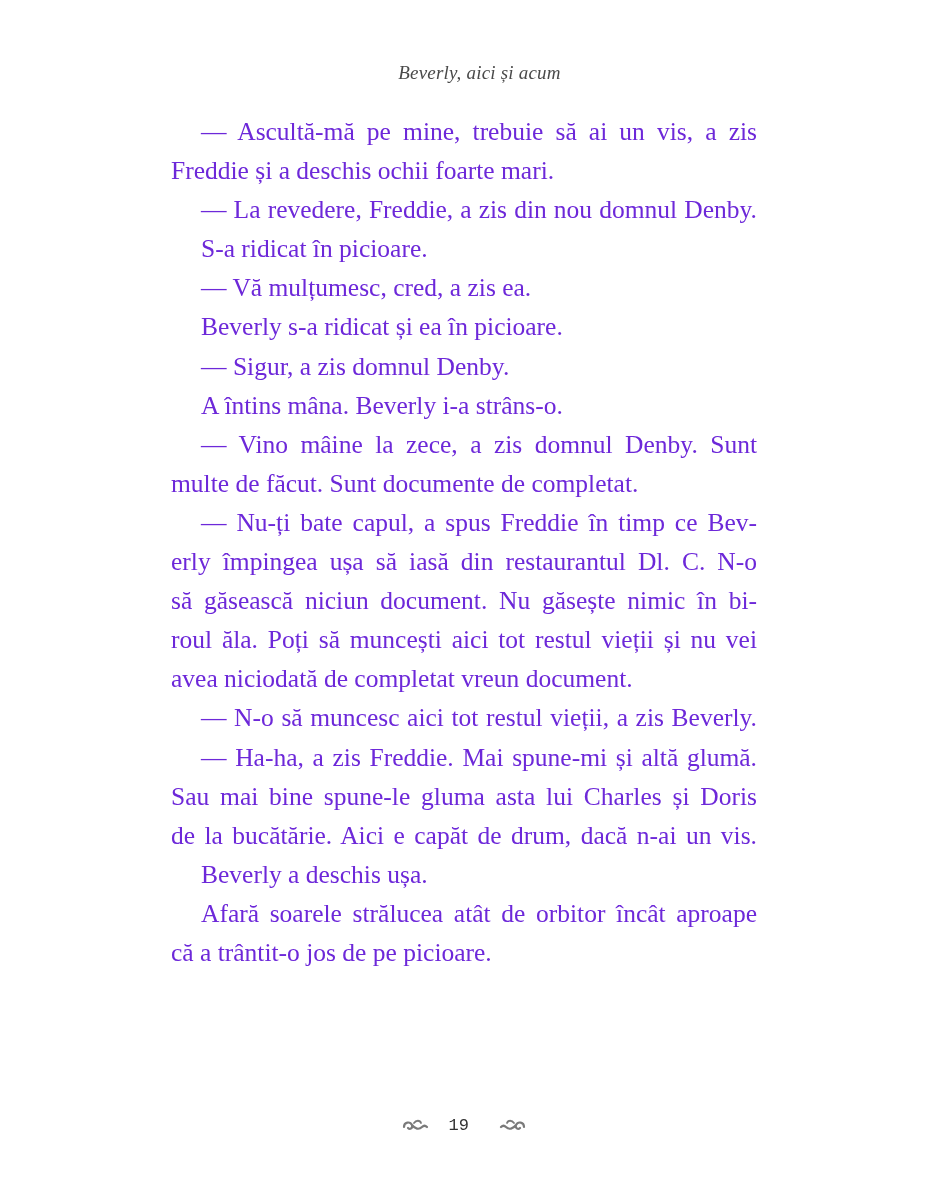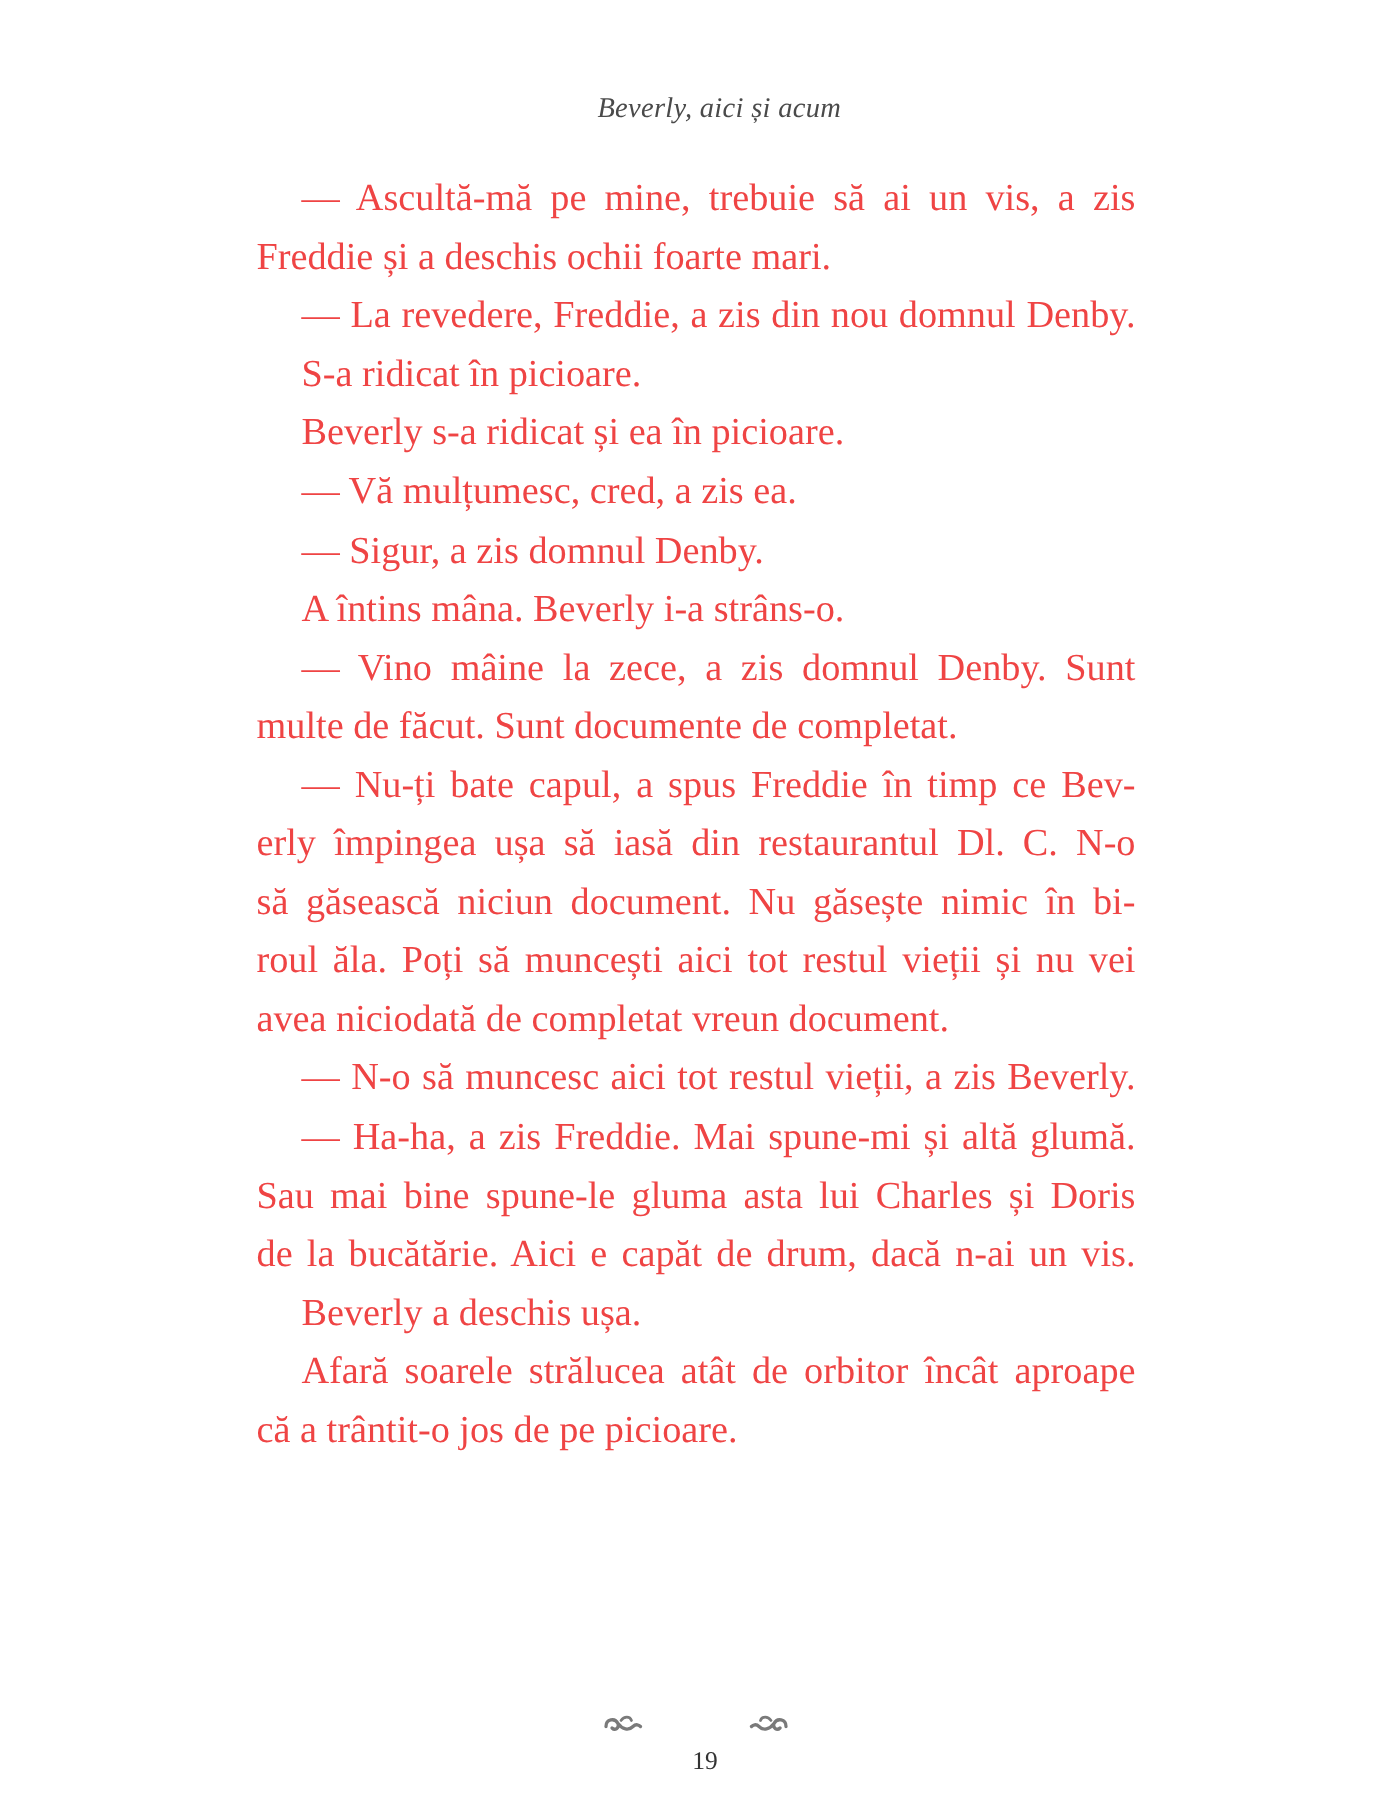--- a/index.html
+++ b/index.html
@@ -32,21 +32,21 @@
       top: 112px;
       left: 171px;
       width: 586px;
     }
     .line {
       height: 39.1px;
       line-height: 39.1px;
       font-family: "Liberation Serif", serif;
       font-size: 25.5px;
       white-space: nowrap;
-      color: #ef4444;
+      color: #6d28d9;
     }
     .line.justify {
       text-align: justify;
       text-align-last: justify;
     }
     .line.indent {
       padding-left: 30px;
     }
     .footer {
       position: absolute;
@@ -57,41 +57,40 @@
       justify-content: center;
       align-items: center;
       gap: 20px;
     }
     .ornament {
       width: 28px;
       height: 18px;
       display: inline-block;
     }
     .page-number {
-      font-family: Liberation Serif, serif;
+      font-family: Liberation Mono, monospace;
       font-size: 17px;
       color: #333;
       min-width: 30px;
-      text-align: right;
-      margin-top: 48px;
+      text-align: left;
     }
   </style>
 </head>
 <body>
 
 <div>
   <div class="running-header">Beverly, aici și acum</div>
 
   <div class="text-block" id="text-block">
       <div class="line indent justify" style="white-space: nowrap; text-align: left;"><span style="word-spacing: 0px;">— Ascultă-mă pe mine, trebuie să ai un vis, a zis</span></div>
       <div class="line">Freddie și a deschis ochii foarte mari.</div>
       <div class="line indent justify" style="white-space: nowrap; text-align: left;"><span style="word-spacing: 0px;">— La revedere, Freddie, a zis din nou domnul Denby.</span></div>
       <div class="line indent">S-a ridicat în picioare.</div>
+      <div class="line indent">— Vă mulțumesc, cred, a zis ea.</div>
       <div class="line indent">Beverly s-a ridicat și ea în picioare.</div>
-      <div class="line indent">— Vă mulțumesc, cred, a zis ea.</div>
       <div class="line indent">— Sigur, a zis domnul Denby.</div>
       <div class="line indent">A întins mâna. Beverly i-a strâns-o.</div>
       <div class="line indent justify" style="white-space: nowrap; text-align: right;"><span style="word-spacing: 0px;">— Vino mâine la zece, a zis domnul Denby. Sunt</span></div>
       <div class="line">multe de făcut. Sunt documente de completat.</div>
       <div class="line indent justify" style="white-space: nowrap; text-align: center;"><span style="word-spacing: 0px;">— Nu-ți bate capul, a spus Freddie în timp ce Bev-</span></div>
       <div class="line justify" style="white-space: nowrap; text-align: left;"><span style="word-spacing: 0px;">erly împingea ușa să iasă din restaurantul Dl. C. N-o</span></div>
       <div class="line justify" style="white-space: nowrap; text-align: left;"><span style="word-spacing: 0px;">să găsească niciun document. Nu găsește nimic în bi-</span></div>
       <div class="line justify" style="white-space: nowrap; text-align: left;"><span style="word-spacing: 0px;">roul ăla. Poți să muncești aici tot restul vieții și nu vei</span></div>
       <div class="line">avea niciodată de completat vreun document.</div>
       <div class="line indent justify" style="white-space: nowrap; text-align: left;"><span style="word-spacing: 0px;">— N-o să muncesc aici tot restul vieții, a zis Beverly.</span></div>

